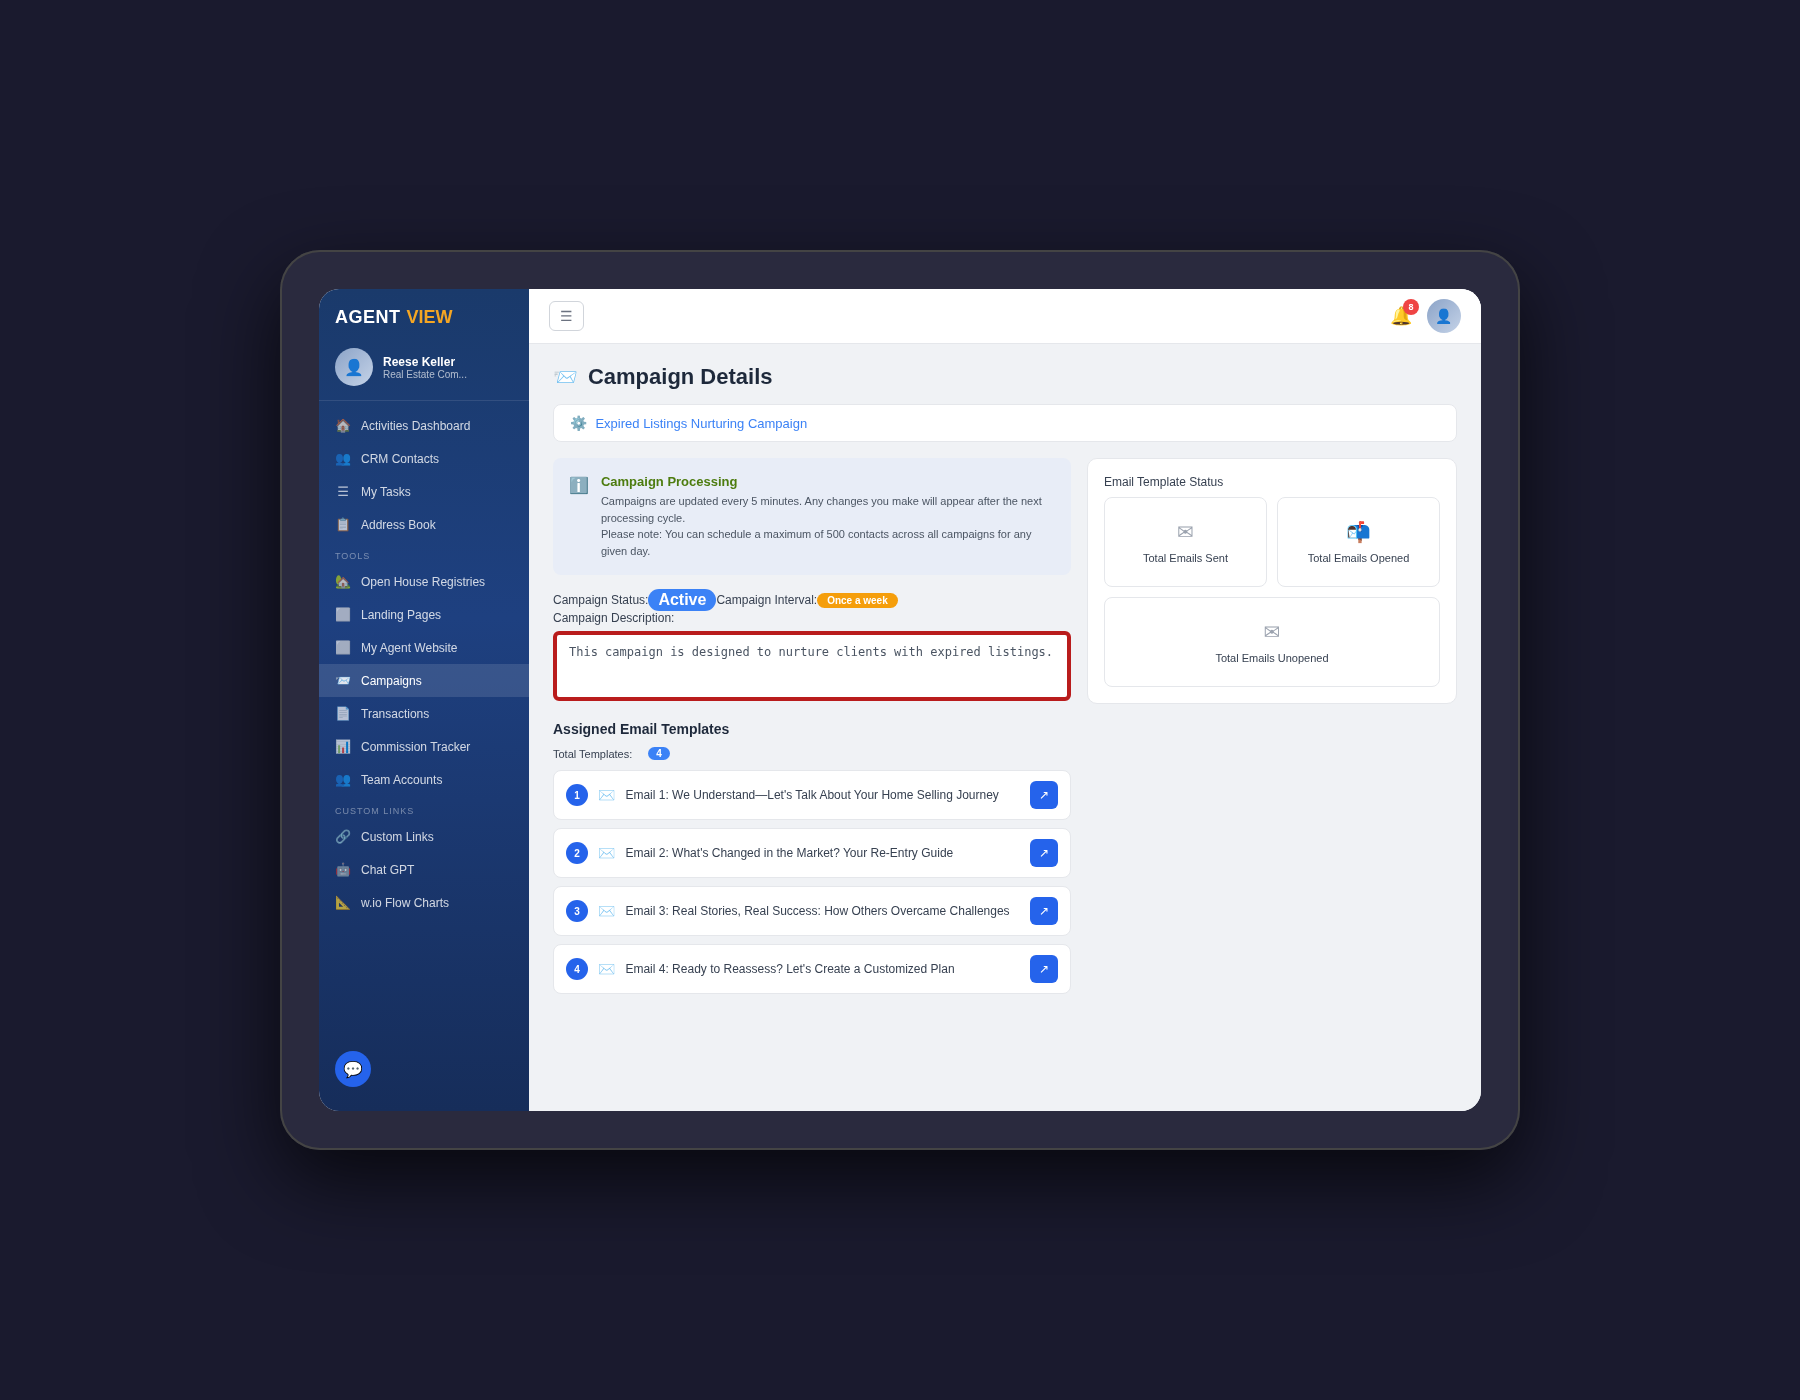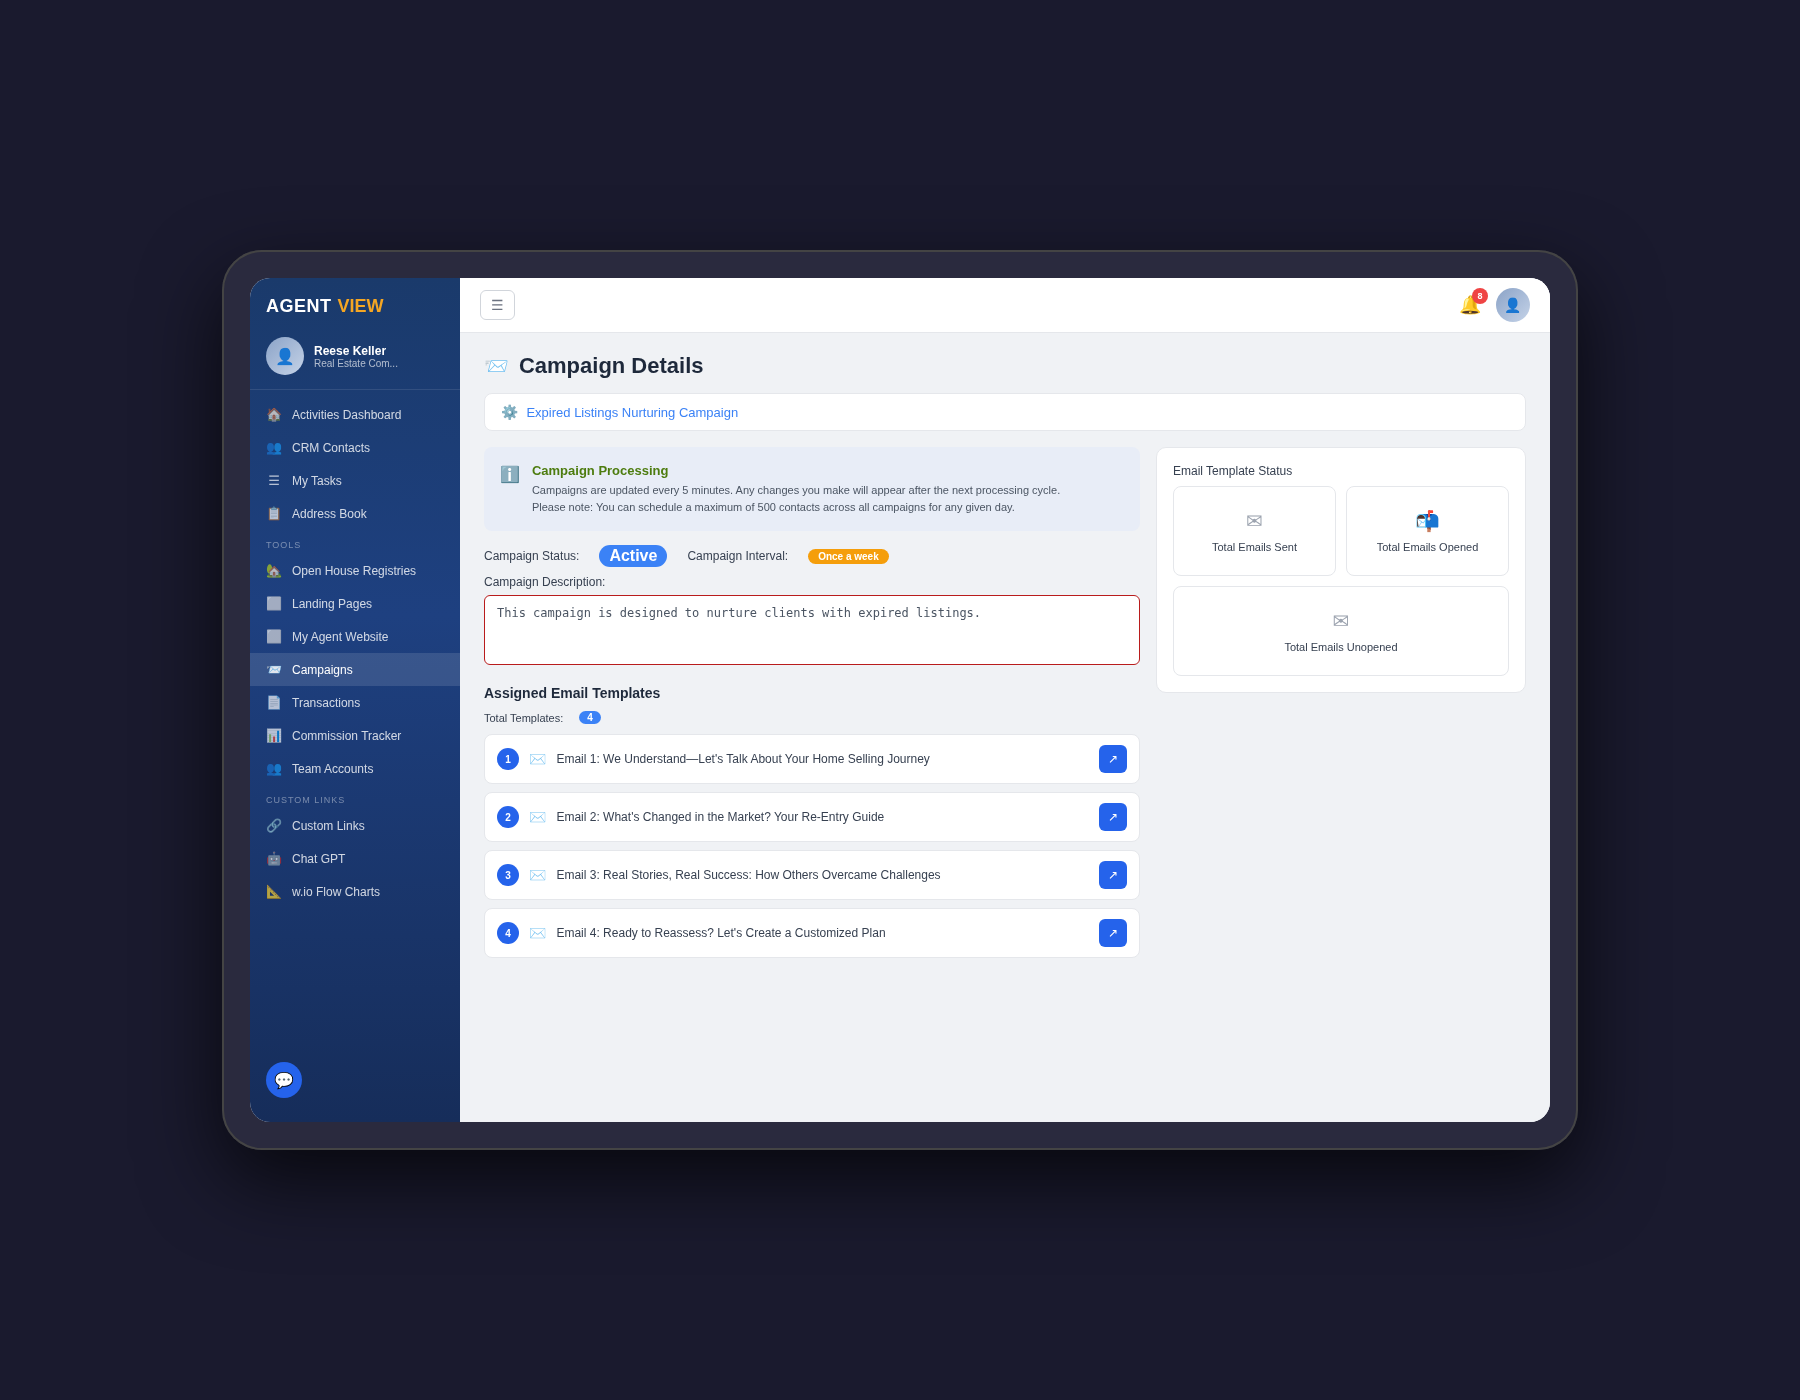--- a/index.html
+++ b/index.html
@@ -5,25 +5,25 @@
     * { box-sizing: border-box; margin: 0; padding: 0; }
     body {
       background: #1a1a2e;
       display: flex;
       align-items: center;
       justify-content: center;
       min-height: 100vh;
       font-family: -apple-system, BlinkMacSystemFont, 'Segoe UI', sans-serif;
     }
     .tablet-frame {
-      width: 1356px;
+      width: 1240px;
       height: 900px;
       background: #2a2a3e;
       border-radius: 40px;
-      padding: 28px;
+      padding: 39px;
       box-shadow: 0 30px 80px rgba(0,0,0,0.7), inset 0 0 0 2px #444;
       position: relative;
     }
     .tablet-screen {
       width: 100%;
       height: 100%;
       border-radius: 20px;
       overflow: hidden;
       display: flex;
       background: #f0f2f5;
@@ -251,22 +251,21 @@
       align-items: flex-start;
     }
     .processing-icon { font-size: 16px; color: #4b5563; margin-top: 2px; }
     .processing-title { font-size: 13px; font-weight: 600; color: #4d7c0f; margin-bottom: 4px; }
     .processing-text { font-size: 11px; color: #4b5563; line-height: 1.5; }
 
     
     .status-row {
       display: flex;
       align-items: center;
-      gap: 20px;
-      margin-bottom: 8px;
+      margin-bottom: 0;
     }
     .status-label { font-size: 12px; color: #374151; font-weight: 500; }
     .badge-active {
       background: #3b82f6;
       color: #fff;
       font-size: 16px;
       font-weight: 600;
       padding: 2px 10px;
       border-radius: 12px;
     }
@@ -277,21 +276,21 @@
       font-weight: 600;
       padding: 2px 10px;
       border-radius: 12px;
     }
 
     
     .desc-label { font-size: 12px; color: #374151; font-weight: 500; margin-bottom: 6px; }
     .desc-textarea {
       width: 100%;
       min-height: 70px;
-      border: 1px solid #b91c1c;
+      border: 4px solid #b91c1c;
       border-radius: 6px;
       padding: 10px 12px;
       font-size: 12px;
       color: #4b5563;
       resize: none;
       background: #fff;
       margin-bottom: 16px;
     }
 
     

